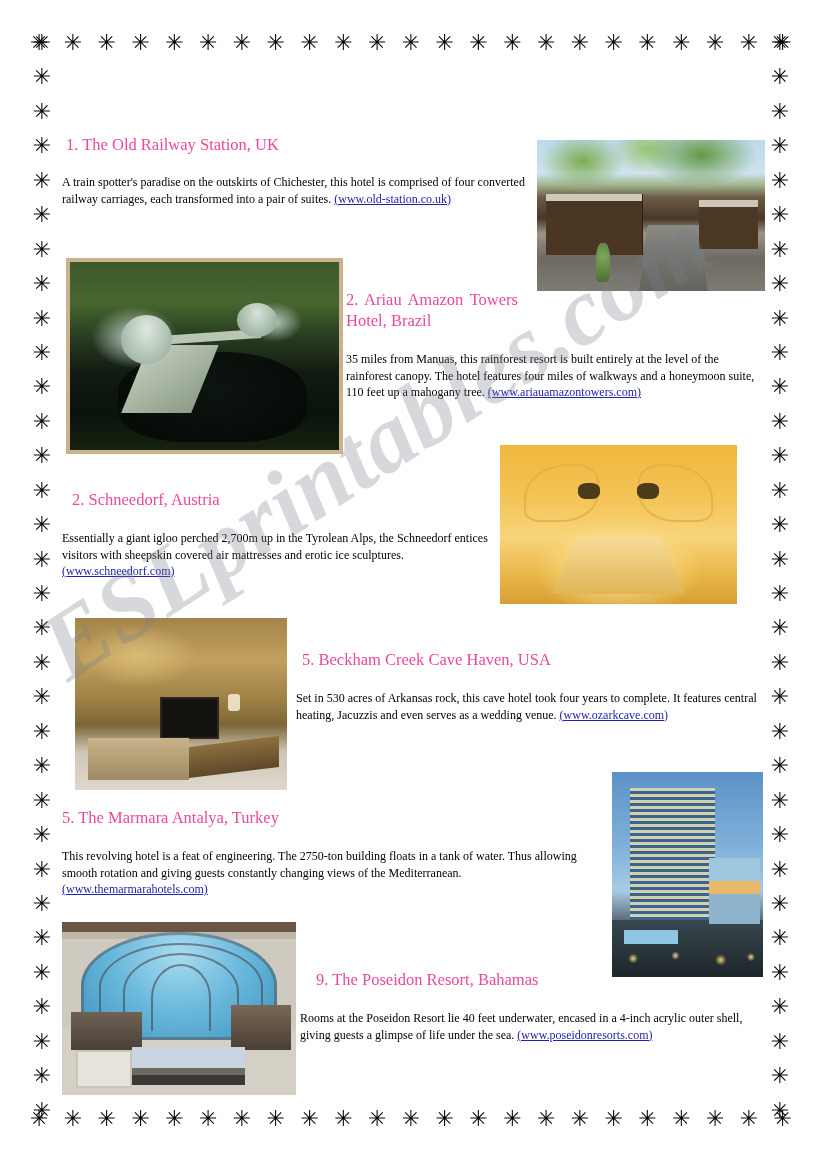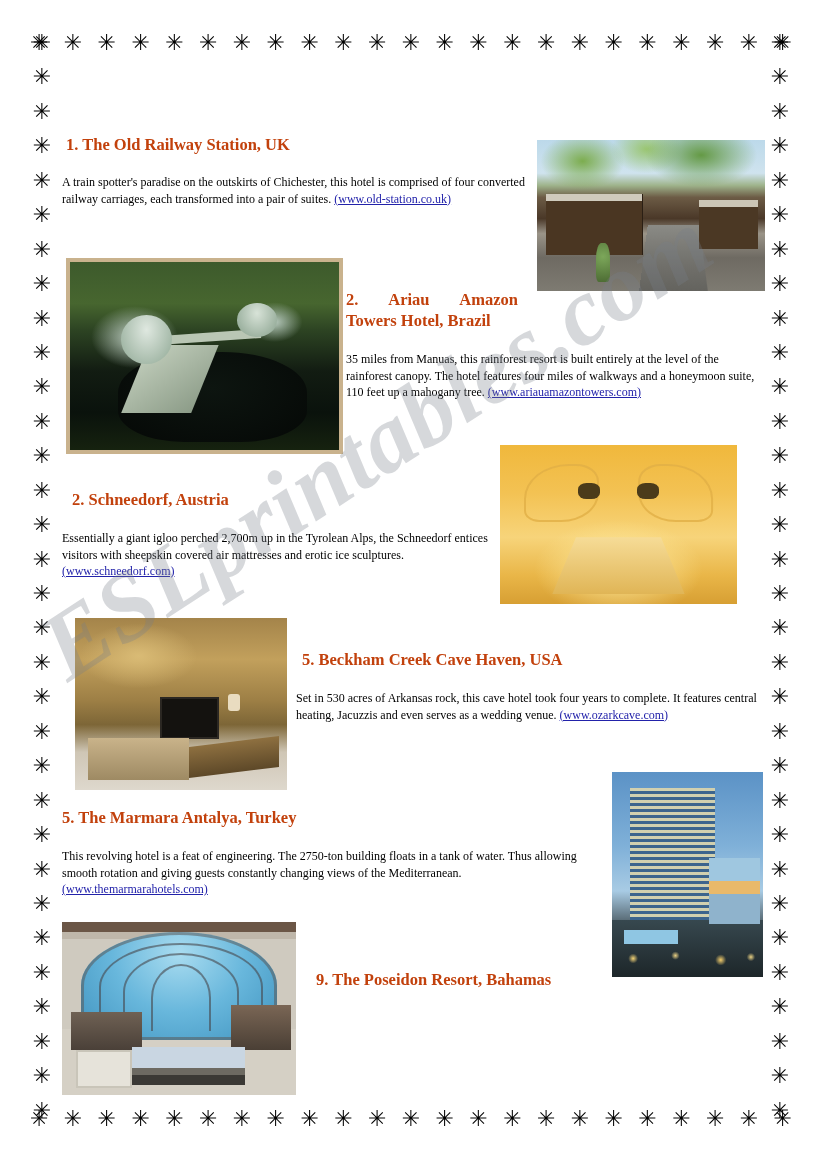--- a/index.html
+++ b/index.html
@@ -109,22 +109,22 @@
     font-weight: bold;
     color: #000000;
     letter-spacing: 0.2px;
   }
 
   
   .entry-title {
     position: absolute;
     font-family: "Liberation Serif", serif;
     font-size: 16.5px;
-    font-weight: bold;
-    color: #c2410c;
+    font-weight: normal;
+    color: #ec4899;
     line-height: 1.25;
   }
   .entry-body {
     position: absolute;
     font-family: "Liberation Serif", serif;
     font-size: 12px;
     color: #000000;
     line-height: 1.38;
     text-align: left;
   }
@@ -537,15 +537,19 @@
       <span class="url">(www.ozarkcave.com)</span>
     </div>
 
     <div class="entry-title" style="left:4px; top:738px; width:420px;">5. The Marmara Antalya, Turkey</div>
     <div class="entry-body" style="left:4px; top:778px; width:516px;">
       <span>This revolving hotel is a feat of engineering. The 2750-ton building floats in a tank of water. Thus allowing smooth rotation and giving guests constantly changing views of the Mediterranean.</span>
       <span class="url">(www.themarmarahotels.com)</span>
     </div>
 
     <div class="entry-title" style="left:258px; top:900px; width:400px;">9. The Poseidon Resort, Bahamas</div>
+    <div class="entry-body" style="left:242px; top:940px; width:462px;">
+      <span>Rooms at the Poseidon Resort lie 40 feet underwater, encased in a 4-inch acrylic outer shell, giving guests a glimpse of life under the sea.</span>
+      <span class="url">(www.poseidonresorts.com)</span>
+    </div>
 
   </div>
 </div>
 
 </body></html>

